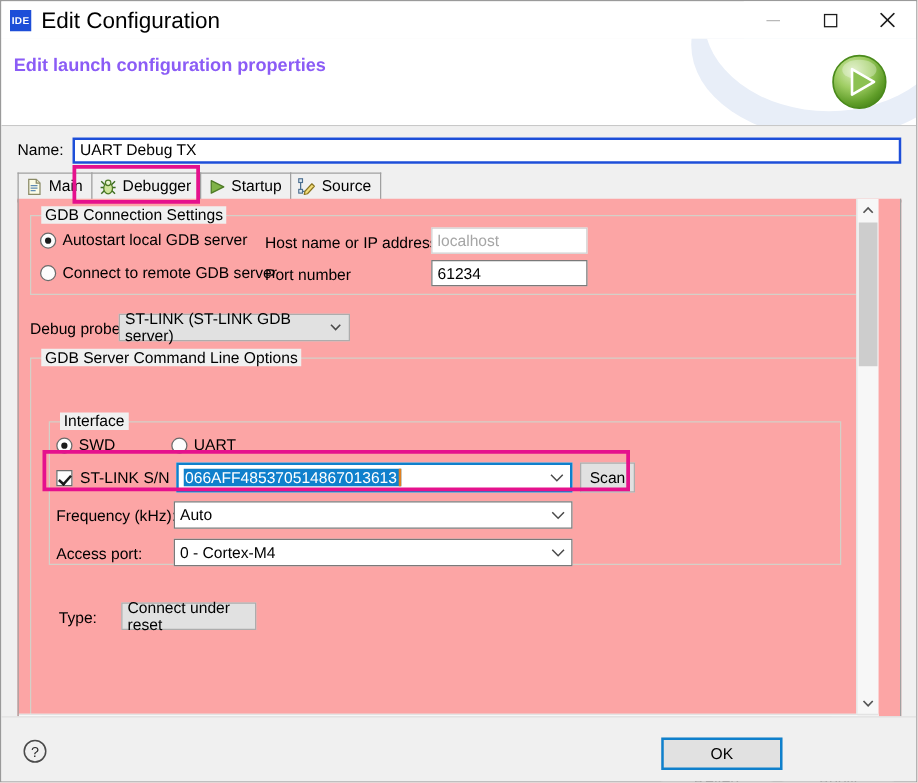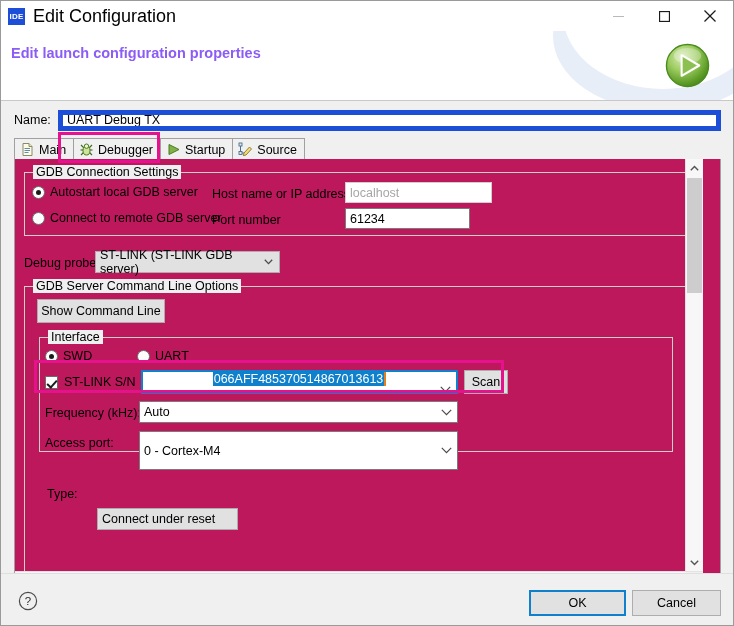--- a/index.html
+++ b/index.html
@@ -126,38 +126,38 @@
     width: 707px;
     height: 22px;
     display: flex;
     align-items: center;
   }
   #name-label { width: 44px; font-size: 12.5px; }
   #name-input {
     flex: 1;
     height: 21px;
     box-sizing: border-box;
-    border: 5px solid #1d4ed8;
+    border: 2px solid #1d4ed8;
     background: #ffffff;
     font-family: "Liberation Sans", sans-serif;
     font-size: 12.5px;
     padding: 0 4px;
     color: #000;
     outline: none;
   }
 
   
   #tabstrip {
     position: absolute;
     left: 13px; top: 36px;
     width: 707px;
     height: 23px;
     border-bottom: 2px solid #737373;
     display: flex;
-    align-items: flex-end;
+    align-items: center;
   }
   .tab {
     height: 22px;
     box-sizing: border-box;
     padding: 0 7px 0 5px;
     display: flex;
     align-items: center;
     gap: 4px;
     border: 1px solid #a0a0a0;
     border-bottom: none;
@@ -181,21 +181,21 @@
 
   
   #scrollpane {
     position: absolute;
     left: 13px; top: 58px;
     width: 707px;
     height: 449px;
     box-sizing: border-box;
     border: 1px solid #a0a0a0;
     border-top: none;
-    background: #be185d;
+    background: #fca5a5;
     overflow: hidden;
   }
   #pane-content {
     position: absolute;
     left: 0; top: 0;
     width: 688px;
     height: 430px;
     overflow: hidden;
   }
 
@@ -522,21 +522,21 @@
         <div class="radio" style="left:17px; top:26px;">
           <span class="radio-dot on"></span>
           <span>Autostart local GDB server</span>
         </div>
         <div class="radio" style="left:17px; top:52px;">
           <span class="radio-dot"></span>
           <span>Connect to remote GDB server</span>
         </div>
 
         <div class="lbl" style="left:197px; top:28px;">Host name or IP address</div>
-        <div class="textbox disabled" style="left:330px; top:23px; width:147px; height:21px;">
+        <div class="textbox disabled" style="left:330px; top:23px; width:125px; height:21px;">
           <span>localhost</span>
         </div>
 
         <div class="lbl" style="left:197px; top:54px;">Port number</div>
         <div class="textbox" style="left:330px; top:49px; width:125px; height:21px;">
           <span>61234</span>
         </div>
 
         <div class="lbl" style="left:9px; top:97px;">Debug probe</div>
         <div class="combo flat" style="left:80px; top:92px; width:185px; height:22px;">
@@ -545,42 +545,39 @@
             <svg width="9" height="6" viewBox="0 0 9 6">
                 <polyline points="0.8,0.8 4.5,4.6 8.2,0.8" fill="none" stroke="#4a4a4a" stroke-width="1.3"></polyline>
               </svg>
           </span>
         </div>
 
         <div class="group" style="left:9px; top:127px; width:662px; height:290px;">
           <div class="group-title">GDB Server Command Line Options</div>
         </div>
 
-        <div class="btn" style="left:22px; top:140px; width:128px; height:24px;">
-          <span>Show Command Line</span>
-        </div>
 
         <div class="group" style="left:24px; top:178px; width:634px; height:115px;">
           <div class="group-title">Interface</div>
         </div>
 
         <div class="radio" style="left:30px; top:190px;">
           <span class="radio-dot on"></span>
           <span>SWD</span>
         </div>
         <div class="radio" style="left:122px; top:190px;">
           <span class="radio-dot"></span>
           <span>UART</span>
         </div>
 
         <div class="checkbox" style="left:30px; top:216px;">
           <span class="cb-box on"></span>
           <span>ST-LINK S/N</span>
         </div>
-        <div class="combo focus" style="left:126px; top:211px; width:317px; height:24px;flex-direction:column;">
+        <div class="combo focus" style="left:126px; top:211px; width:317px; height:24px;">
           <span class="sel-text">066AFF485370514867013613</span>
           <span class="caret">
             <svg width="11" height="7" viewBox="0 0 11 7">
                 <polyline points="0.8,0.8 5.5,5.6 10.2,0.8" fill="none" stroke="#4a4a4a" stroke-width="1.2"></polyline>
               </svg>
           </span>
         </div>
         <div class="btn" style="left:449px; top:211px; width:44px; height:24px;">
           <span>Scan</span>
         </div>
@@ -589,31 +586,31 @@
         <div class="combo" style="left:124px; top:242px; width:319px; height:22px;">
           <span>Auto</span>
           <span class="caret">
             <svg width="11" height="7" viewBox="0 0 11 7">
                 <polyline points="0.8,0.8 5.5,5.6 10.2,0.8" fill="none" stroke="#4a4a4a" stroke-width="1.2"></polyline>
               </svg>
           </span>
         </div>
 
         <div class="lbl" style="left:30px; top:277px;">Access port:</div>
-        <div class="combo" style="left:124px; top:272px; width:319px; height:39px;">
+        <div class="combo" style="left:124px; top:272px; width:319px; height:22px;">
           <span>0 - Cortex-M4</span>
           <span class="caret">
             <svg width="11" height="7" viewBox="0 0 11 7">
                 <polyline points="0.8,0.8 5.5,5.6 10.2,0.8" fill="none" stroke="#4a4a4a" stroke-width="1.2"></polyline>
               </svg>
           </span>
         </div>
 
         <div class="lbl" style="left:32px; top:328px;">Type:</div>
-        <div class="combo flat" style="left:82px; top:323px; width:141px; height:22px;margin-top:26px;">
+        <div class="combo flat" style="left:82px; top:323px; width:108px; height:22px;">
           <span>Connect under reset</span>
         </div>
 
         <div id="vscroll">
           <div class="sb-arrow" style="top:0;">
             <svg width="9" height="6" viewBox="0 0 9 6">
                 <polyline points="0.8,5.2 4.5,1.4 8.2,5.2" fill="none" stroke="#555" stroke-width="1.4"></polyline>
               </svg>
           </div>
           <div id="vthumb"></div>
@@ -654,21 +651,18 @@
   </div>
 
   <div id="footer">
     <svg id="help-icon" viewBox="0 0 20 20">
       <circle cx="10" cy="10" r="8.6" fill="#f0f0f0" stroke="#4a4a4a" stroke-width="1.2"></circle>
       <text x="10" y="14.4" text-anchor="middle" font-family="Liberation Sans, sans-serif" font-size="11.5" fill="#2b2b2b">?</text>
     </svg>
     <div class="btn primary" style="left:528px; top:16px; width:97px; height:26px;">
       <span>OK</span>
     </div>
-    <div class="btn" style="left:631px; top:16px; width:89px; height:26px;">
-      <span>Cancel</span>
-    </div>
   </div>
 
   <div id="debugger-tab-highlight"></div>
   <div id="stlink-highlight"></div>
 
 </div>
 
 </body></html>

